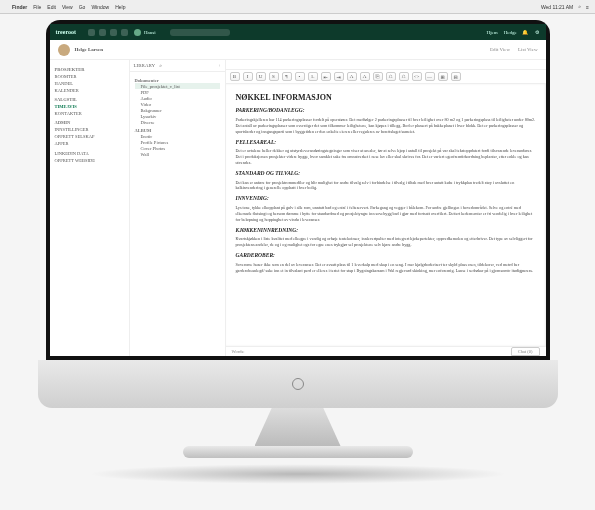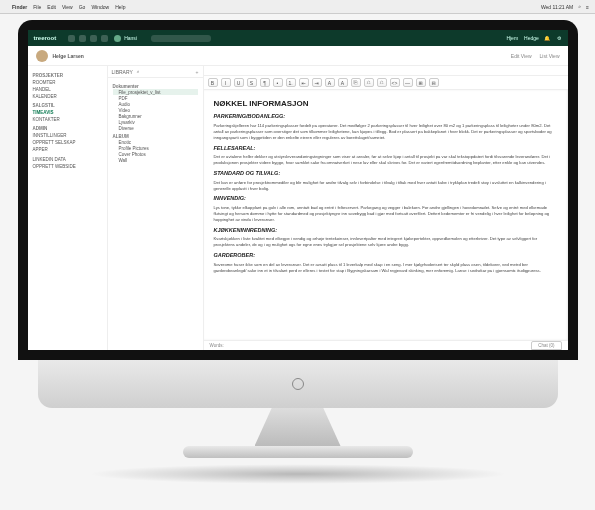--- a/index.html
+++ b/index.html
@@ -32,25 +32,26 @@
 
   
   .imac {
     margin-top: 6px;
     width: 520px;
     display: flex;
     flex-direction: column;
     align-items: center;
   }
   .bezel {
-    width: 560px;
+    width: 504px;
     height: 340px;
     background: #111;
     border-radius: 14px 14px 0 0;
-    padding: 10px;
+    padding: 4px;
+    font-family: Liberation Serif, serif;
   }
   .screen {
     width: 100%;
     height: 100%;
     background: #fff;
     display: flex;
     flex-direction: column;
     overflow: hidden;
   }
   .chin {

